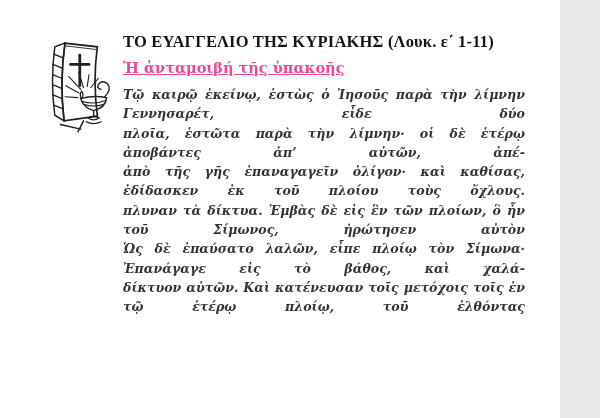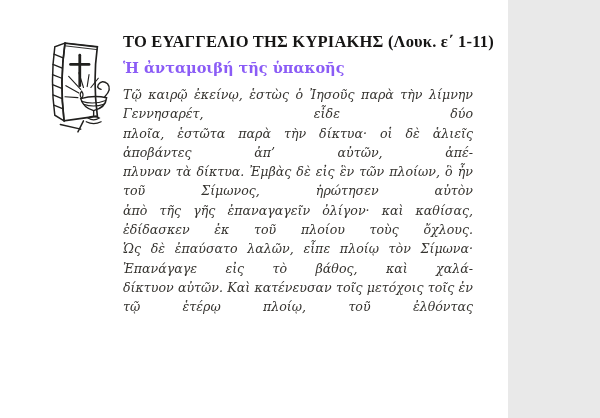--- a/index.html
+++ b/index.html
@@ -1,18 +1,18 @@
 <!DOCTYPE html>
 <html><head>
 <meta charset="utf-8">
 <style>
   html, body { margin: 0; padding: 0; background: #e9e9e9; }
   .page {
     position: relative;
-    width: 508px;
+    width: 560px;
     height: 418px;
     background: #ffffff;
     overflow: hidden;
     font-family: "DejaVu Serif", serif;
     color: #2e2d2b;
   }
   .content {
     padding: 30px 35px 0 38px;
   }
   .icon-float {
@@ -37,33 +37,35 @@
     color: #161514;
     letter-spacing: 0.2px;
     white-space: nowrap;
   }
   h2.subtitle {
     margin: 0 0 5px 0;
     font-family: "DejaVu Serif", serif;
     font-weight: bold;
     font-size: 14.5px;
     line-height: 24px;
-    color: #8b5cf6;
+    color: #ec4899;
+    text-decoration: underline;
   }
   .gospel-body {
     font-style: italic;
     font-size: 12.6px;
     line-height: 19.3px;
     color: #35332f;
     overflow: hidden;
   }
   .gospel-body .line {
     text-align: justify;
     text-align-last: justify;
     white-space: normal;
+    font-weight: bold;
   }
   .ink { stroke: #21201e; fill: none; stroke-linecap: round; }
 </style>
 </head>
 <body>
 
 <div class="page">
   <div class="content">
 
     <div class="icon-float">
@@ -93,21 +95,21 @@
         <path class="ink" d="M58,77 L58,82 M52,85 Q58,81 64,85 Q58,89 52,85 Z" stroke-width="1.5"></path>
         <path class="ink" d="M50,89 Q58,93 66,89" stroke-width="1.4"></path>
       </svg>
     </div>
 
     <h1 class="title">ΤΟ ΕΥΑΓΓΕΛΙΟ ΤΗΣ ΚΥΡΙΑΚΗΣ (Λουκ. ε΄ 1-11)</h1>
     <h2 class="subtitle">Ἡ ἀνταμοιβή τῆς ὑπακοῆς</h2>
 
     <div class="gospel-body" id="gospel-body">
         <div class="line">Τῷ καιρῷ ἐκείνῳ, ἑστὼς ὁ Ἰησοῦς παρὰ τὴν λίμνην Γεννησαρέτ, εἶδε δύο</div>
-        <div class="line">πλοῖα, ἑστῶτα παρὰ τὴν δίκτυα· οἱ δὲ ἁλιεῖς ἀποβάντες ἀπ’ αὐτῶν, ἀπέ-</div>
+        <div class="line">πλοῖα, ἑστῶτα παρὰ τὴν λίμνην· οἱ δὲ ἑτέρῳ ἀποβάντες ἀπ’ αὐτῶν, ἀπέ-</div>
+        <div class="line">ἀπὸ τῆς γῆς ἐπαναγαγεῖν ὀλίγον· καὶ καθίσας, ἐδίδασκεν ἐκ τοῦ πλοίου τοὺς ὄχλους.</div>
         <div class="line">πλυναν τὰ δίκτυα. Ἐμβὰς δὲ εἰς ἓν τῶν πλοίων, ὃ ἦν τοῦ Σίμωνος, ἠρώτησεν αὐτὸν</div>
-        <div class="line">ἀπὸ τῆς γῆς ἐπαναγαγεῖν ὀλίγον· καὶ καθίσας, ἐδίδασκεν ἐκ τοῦ πλοίου τοὺς ὄχλους.</div>
         <div class="line">Ὡς δὲ ἐπαύσατο λαλῶν, εἶπε πλοίῳ τὸν Σίμωνα· Ἐπανάγαγε εἰς τὸ βάθος, καὶ χαλά-</div>
         <div class="line">δίκτυον αὐτῶν. Καὶ κατένευσαν τοῖς μετόχοις τοῖς ἐν τῷ ἑτέρῳ πλοίῳ, τοῦ ἐλθόντας</div>
       </div>
 
   </div>
 </div>
 
 </body></html>

